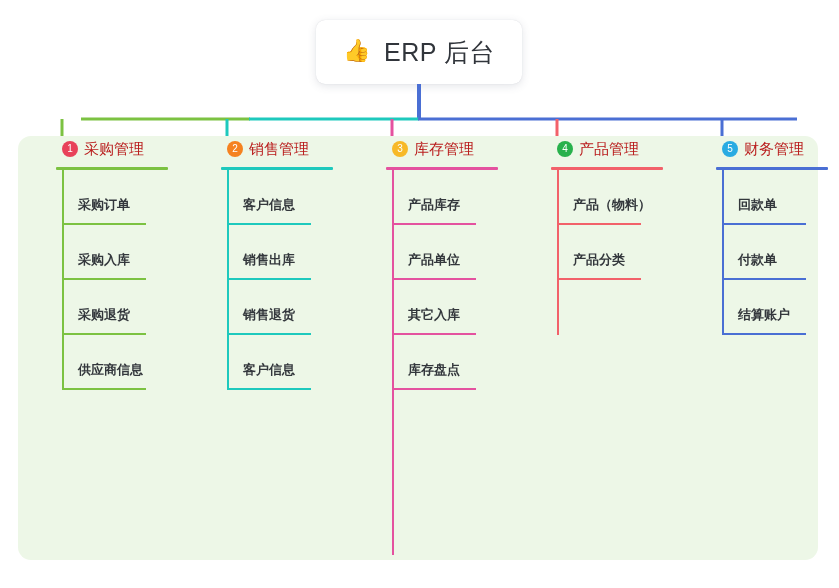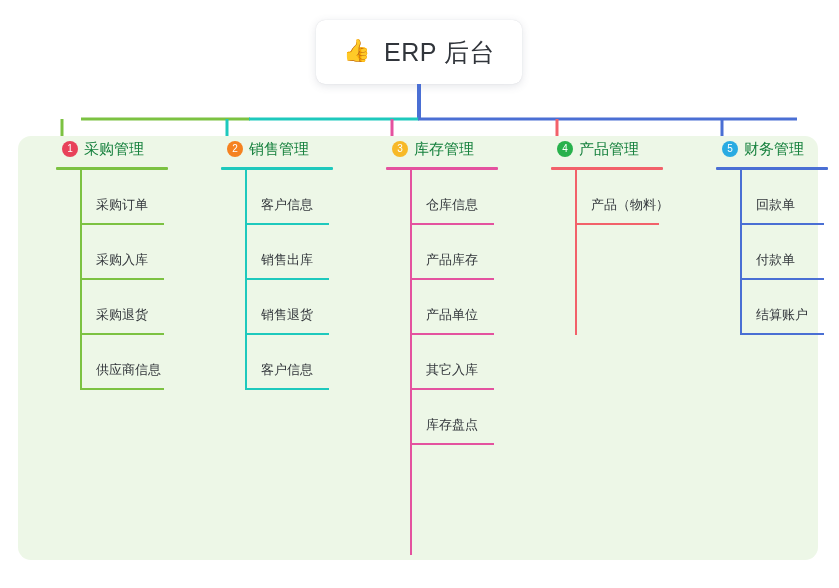--- a/index.html
+++ b/index.html
@@ -89,34 +89,35 @@
     border-radius: 50%;
     color: #ffffff;
     font-size: 10px;
     line-height: 16px;
     text-align: center;
     flex: 0 0 16px;
     font-weight: normal;
   }
   .col-title {
     font-size: 15px;
-    color: #15803d;
+    color: #b91c1c;
     white-space: nowrap;
   }
   .col-rule {
     height: 3px;
     width: 112px;
     margin-left: 16px;
     margin-top: 5px;
     border-radius: 1px;
   }
   .items {
     position: relative;
-    margin-left: 40px;
+    margin-left: 22px;
     padding-top: 0px;
+    font-weight: bold;
   }
   .spine {
     position: absolute;
     left: 0;
     top: 0;
     width: 2px;
   }
   .item {
     position: relative;
     height: 55px;
@@ -213,24 +214,20 @@
     </div>
     <div class="column" style="left: 352px;">
       <div class="col-header">
         <span class="badge" style="background: rgb(247, 185, 40);">3</span>
         <span class="col-title">库存管理</span>
       </div>
       <div class="col-rule" style="background: rgb(228, 82, 159);"></div>
       <div class="items">
         <div class="spine" style="background: rgb(228, 82, 159); height: 385px;"></div>
         <div class="item">
-          <span class="item-label">仓库信息</span>
-          <div class="item-rule" style="background: rgb(228, 82, 159);"></div>
-        </div>
-        <div class="item">
           <span class="item-label">产品库存</span>
           <div class="item-rule" style="background: rgb(228, 82, 159);"></div>
         </div>
         <div class="item">
           <span class="item-label">产品单位</span>
           <div class="item-rule" style="background: rgb(228, 82, 159);"></div>
         </div>
         <div class="item">
           <span class="item-label">其它入库</span>
           <div class="item-rule" style="background: rgb(228, 82, 159);"></div>
@@ -246,20 +243,24 @@
         <span class="badge" style="background: rgb(40, 177, 76);">4</span>
         <span class="col-title">产品管理</span>
       </div>
       <div class="col-rule" style="background: rgb(242, 97, 106);"></div>
       <div class="items">
         <div class="spine" style="background: rgb(242, 97, 106); height: 165px;"></div>
         <div class="item">
           <span class="item-label">产品（物料）</span>
           <div class="item-rule" style="background: rgb(242, 97, 106);"></div>
         </div>
+        <div class="item">
+          <span class="item-label">产品分类</span>
+          <div class="item-rule" style="background: rgb(242, 97, 106);"></div>
+        </div>
       </div>
     </div>
     <div class="column" style="left: 682px;">
       <div class="col-header">
         <span class="badge" style="background: rgb(41, 171, 226);">5</span>
         <span class="col-title">财务管理</span>
       </div>
       <div class="col-rule" style="background: rgb(74, 111, 212);"></div>
       <div class="items">
         <div class="spine" style="background: rgb(74, 111, 212); height: 165px;"></div>

